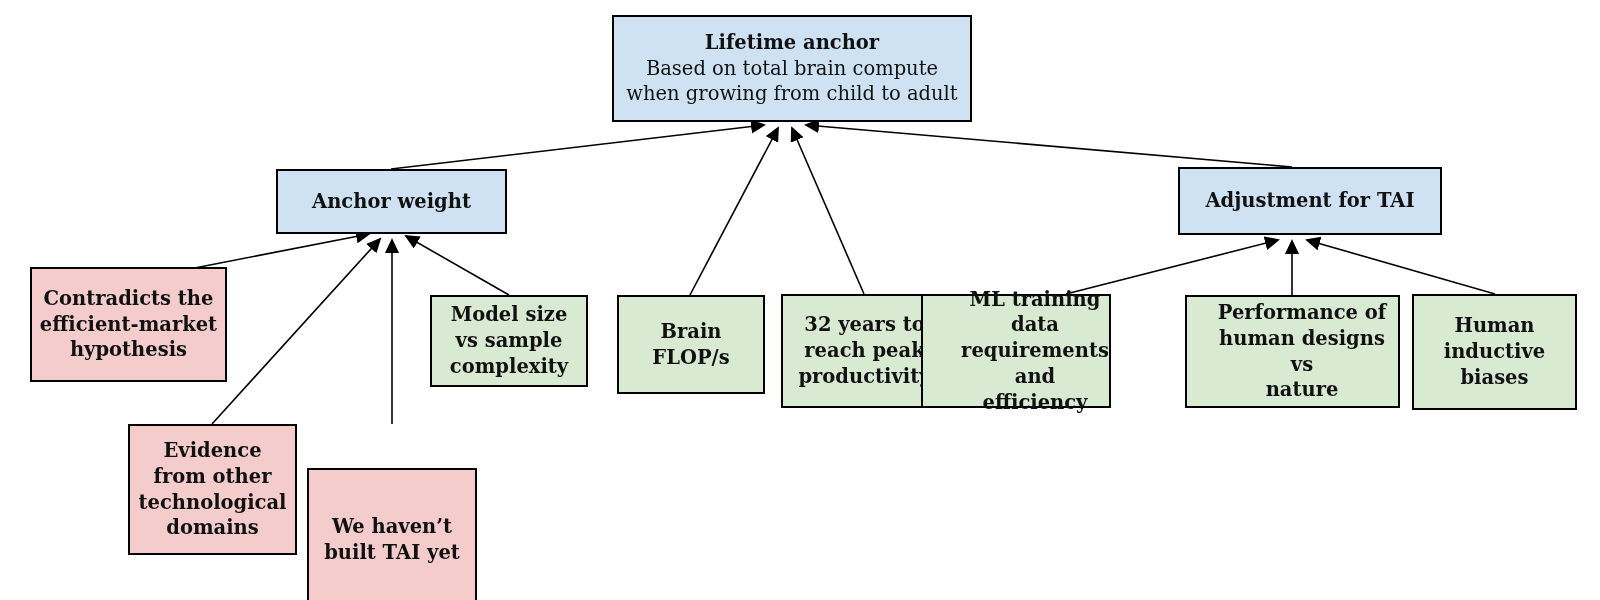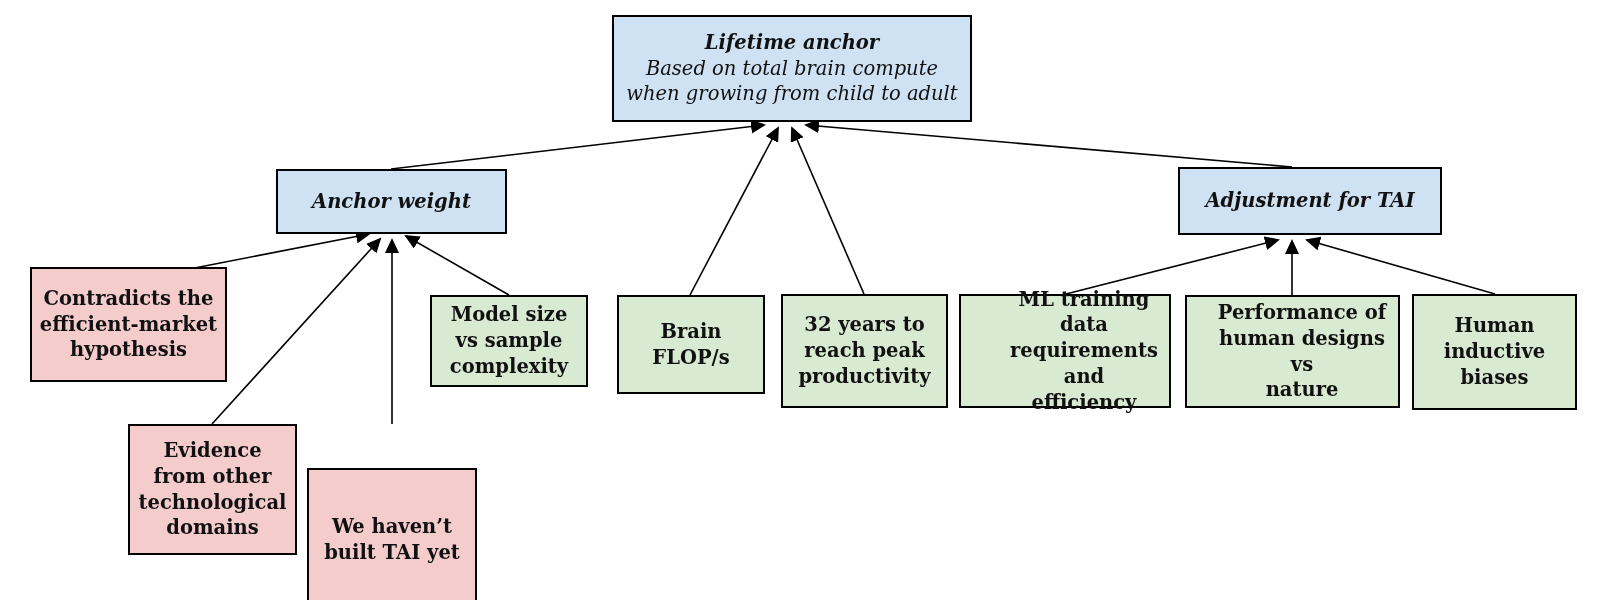--- a/index.html
+++ b/index.html
@@ -42,21 +42,21 @@
     line-height: 1.32;
     white-space: pre-line;
     padding: 4px 6px;
   }
   .node .label, .node .title {
     font-weight: bold;
   }
   .node .subtitle {
     font-weight: normal;
   }
-  .blue  { background: var(--node-blue, #cfe2f3); font-style: italic; }
+  .blue  { background: var(--node-blue, #cfe2f3); }
   .green { background: var(--node-green, #d9ead3); }
   .pink  { background: var(--node-pink, #f4cccc); }
 </style>
 </head>
 <body>
 
 <div class="stage">
 
   <svg class="edges">
     <defs>
@@ -122,21 +122,21 @@
     <div class="label">Brain
 FLOP/s</div>
   </div>
 
   <div class="node green" style="left:781px; top:294px; width:167px; height:114px;">
     <div class="label">32 years to
 reach peak
 productivity</div>
   </div>
 
-  <div class="node green" style="left:959px; top:294px; width:212px; height:114px;padding-left:44px;">
+  <div class="node green" style="left:921px; top:294px; width:190px; height:114px;padding-left:44px;">
     <div class="label">ML training data
 requirements and
 efficiency</div>
   </div>
 
   <div class="node green" style="left:1185px; top:295px; width:215px; height:113px;padding-left:25px;">
     <div class="label">Performance of
 human designs vs
 nature</div>
   </div>

